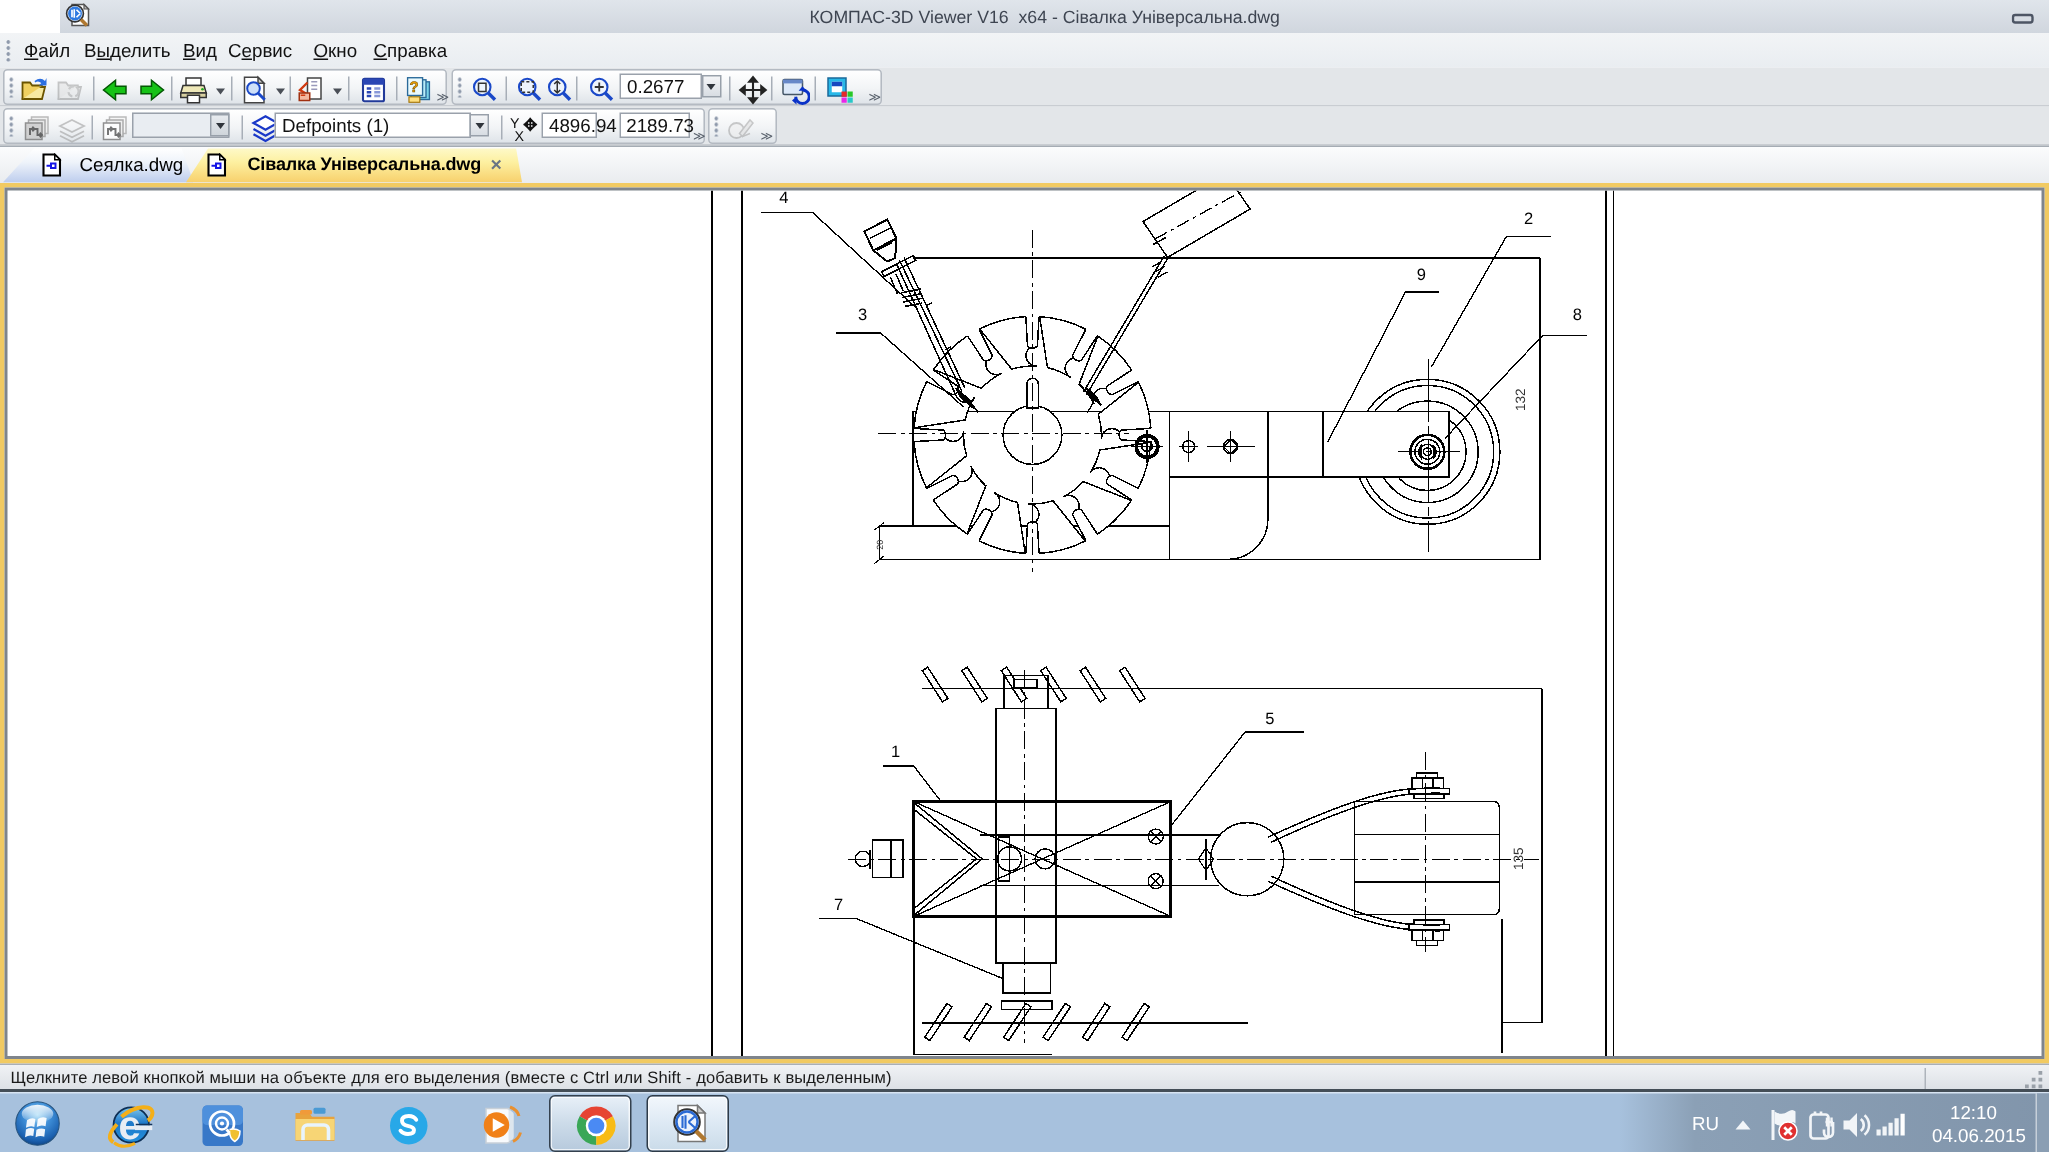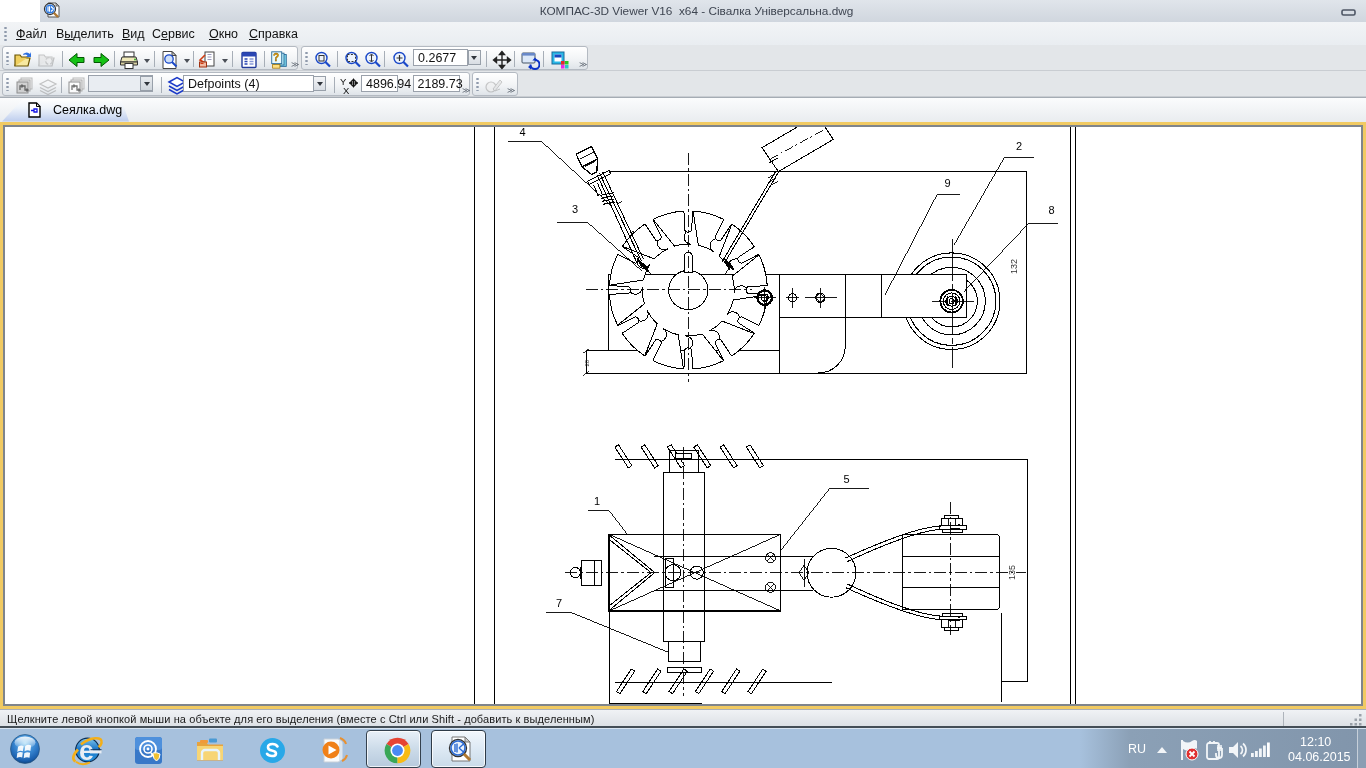--- a/index.html
+++ b/index.html
@@ -206,21 +206,21 @@
         <rect x="2" y="6" width="11" height="11" fill="#fff" stroke="#777"></rect>
         <path d="M5,14 v-4 h3 m-1.5,-1.5 l1.5,1.5 -1.5,1.5 M8,10 h2 v4 h3 m-1.5,-1.5 l1.5,1.5 -1.5,1.5" fill="none" stroke="#555" stroke-width="1.3"></path>
       </svg>
   <div class="tbx" style="left:85px;width:65px;background:#e9edf2;"></div>
   <div class="combo-btn" style="left:137px;background:linear-gradient(#e8ebef,#cfd5db);"></div>
   <div class="vsep" style="left:158px"></div>
   <svg class="ico" style="left:164px" viewBox="0 0 20 20">
         <path d="M2,6 l8,-4.5 8,4.5 -8,4.5 z" fill="#fff" stroke="#1a38c8" stroke-width="1.5"></path>
         <path d="M2,10 l8,4.5 8,-4.5 M2,13.5 l8,4.5 8,-4.5" fill="none" stroke="#1a38c8" stroke-width="1.5"></path>
       </svg>
-  <div class="tbx" style="left:180px;width:131px;">Defpoints (4)</div>
+  <div class="tbx" style="left:180px;width:131px;">Defpoints (1)</div>
   <div class="combo-btn" style="left:310px;"></div>
   <div class="vsep" style="left:331px"></div>
   <svg class="ico" style="left:337px" viewBox="0 0 20 20">
         <text x="0" y="9" font-size="9.5" fill="#111" font-family="Liberation Sans">Y</text>
         <text x="3" y="18" font-size="9.5" fill="#111" font-family="Liberation Sans">X</text>
         <path d="M13.5,2.5 v9 M9,7 h9 M13.5,3 l-1.8,2 h3.6 z M13.5,11 l-1.8,-2 h3.6 z M9.5,7 l2,-1.8 v3.6 z M17.5,7 l-2,-1.8 v3.6 z" fill="#111" stroke="#111" stroke-width="1"></path>
       </svg>
   <div class="tbx" style="left:358px;width:37px;">4896.94</div>
   <div class="tbx" style="left:409.5px;width:47px;">2189.73</div>
   <div class="chev" style="left:459px;top:13px">≫</div>
@@ -236,20 +236,29 @@
  </div>
 </div>
 <div class="abs" id="tabbar">
   <div class="tab" id="tab1">
     <svg class="doc-ico" style="left:26px" width="13" height="16" viewBox="0 0 13 16">
         <path d="M1,1 h7.5 l3.5,3.5 v10.5 h-11 z" fill="#fff" stroke="#000" stroke-width="1.4"></path>
         <path d="M8.5,1 l3.5,3.5 h-3.5 z" fill="#fff" stroke="#000" stroke-width="1"></path>
         <path d="M3,8.5 h3 v-1.5 h3 v3 h-3 v-1.5" fill="none" stroke="#1414e6" stroke-width="1.3"></path>
       </svg>
     <span class="tab-lbl">Сеялка.dwg</span>
+  </div>
+  <div class="tab" id="tab2">
+    <svg class="doc-ico" style="left:16px" width="13" height="16" viewBox="0 0 13 16">
+        <path d="M1,1 h7.5 l3.5,3.5 v10.5 h-11 z" fill="#fff" stroke="#000" stroke-width="1.4"></path>
+        <path d="M8.5,1 l3.5,3.5 h-3.5 z" fill="#fff" stroke="#000" stroke-width="1"></path>
+        <path d="M3,8.5 h3 v-1.5 h3 v3 h-3 v-1.5" fill="none" stroke="#1414e6" stroke-width="1.3"></path>
+      </svg>
+    <span class="tab-lbl">Сівалка Універсальна.dwg</span>
+    <span class="tabx">×</span>
   </div>
 </div>
 <div class="abs" id="view">
     <div id="viewin">
 <svg id="dwg" shape-rendering="crispEdges" style="position:absolute;left:0;top:0" width="1356" height="578" viewBox="5 126.5 1356 578" fill="none" stroke="#000" stroke-width="1">
 <path d="M474.5,126 V706 M494.5,126 V706 M1070.5,126 V706 M1075.5,126 V706" stroke="#000"></path>
 <path d="M608.5,171.4 H1026.5 M1026.5,171.4 V372.6 M586.3,372.6 H1026.5 M586.3,350.2 H779.5 M586.3,350.2 V372.6 M608.5,273.8 V350.2 M608.5,273.8 H966 M779.5,273.8 V372.6 M881.9,273.8 V317.4 M779.5,317.4 H966"></path>
 <path d="M845.3,273.8 V345.6 A26.9,26.9 0 0 1 818.4,372.5"></path>
 <path d="M582.9,352.9 l6.4,-5 M582.9,375.2 l6.4,-5" stroke-width="0.8"></path>
 <circle cx="951.6" cy="300.7" r="48.3"></circle>

